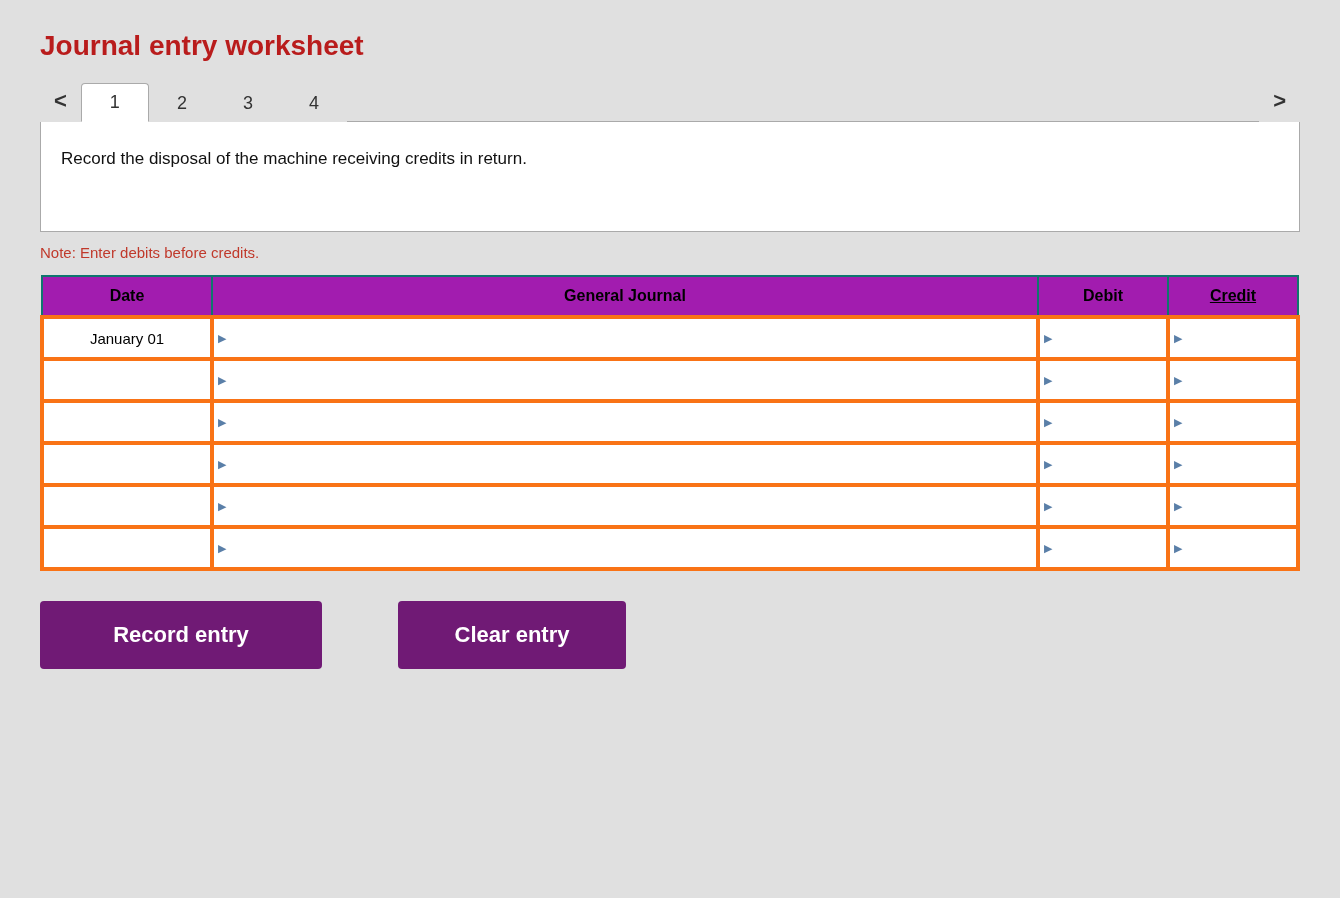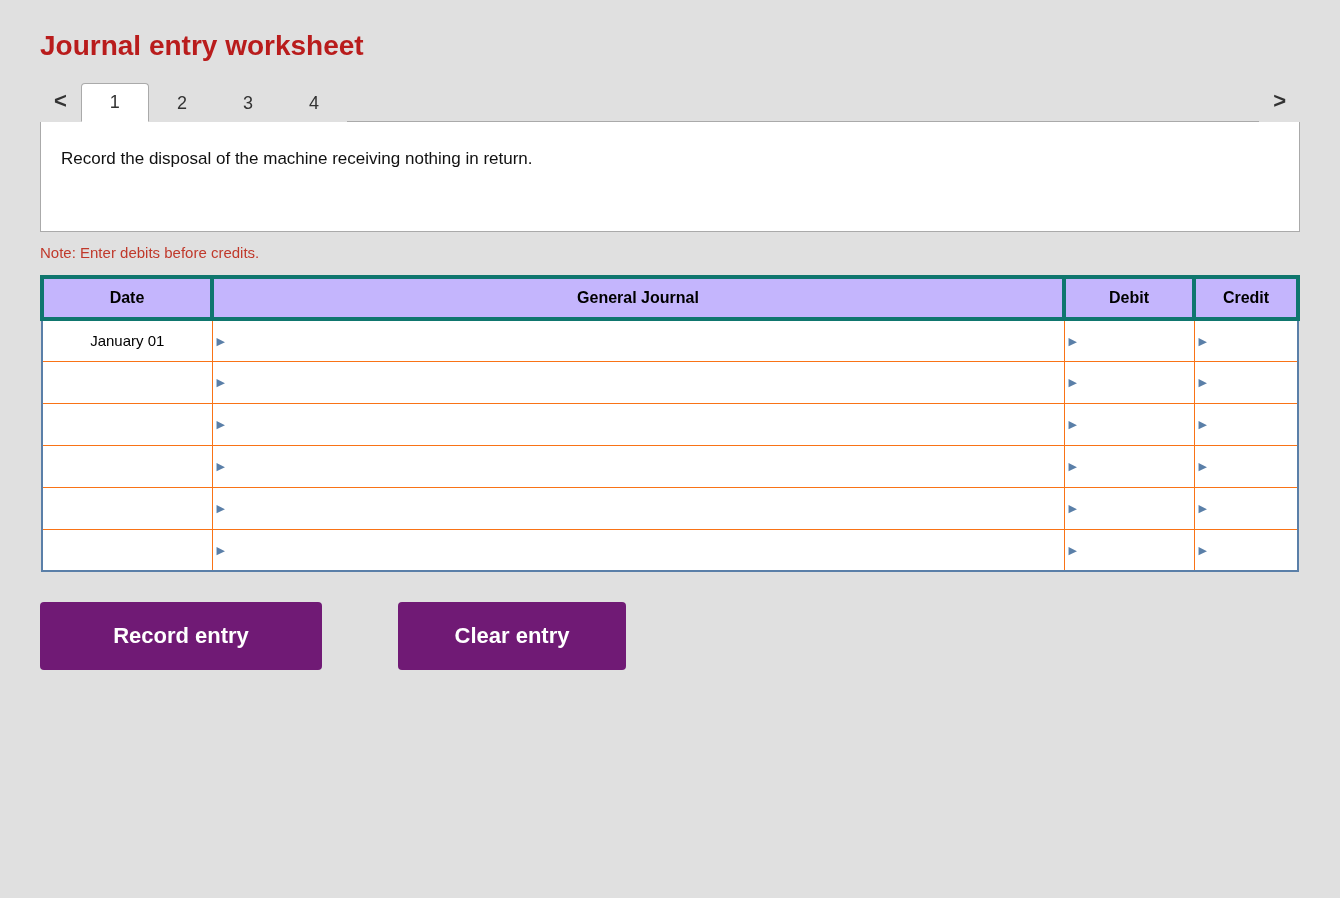--- a/index.html
+++ b/index.html
@@ -98,32 +98,32 @@
 
     
     .journal-table {
       width: 100%;
       border-collapse: collapse;
       border: 2px solid #5a7fa8;
       margin-bottom: 30px;
     }
 
     .journal-table th {
-      background-color: #c4b5fd;
+      background-color: #a21caf;
       color: #000;
       font-weight: bold;
       font-size: 16px;
       padding: 10px 8px;
-      border: 4px solid #0f766e;
+      border: 2px solid #0f766e;
       text-align: center;
     }
 
     .journal-table td {
       background: #fff;
-      border: 1px solid #f97316;
+      border: 4px solid #f97316;
       padding: 0;
       height: 42px;
     }
 
     .date-cell {
       text-align: center;
       font-size: 15px;
       padding: 8px 10px;
       width: 170px;
     }
@@ -147,21 +147,21 @@
       left: 4px;
       top: 50%;
       transform: translateY(-50%);
       color: #5a7fa8;
       font-size: 11px;
     }
 
     .col-date { width: 170px; }
     .col-journal { }
     .col-debit { width: 130px; }
-    .col-credit { width: 104px; }
+    .col-credit { width: 130px; text-decoration: underline; }
 
     
     .buttons-row {
       display: flex;
       align-items: center;
       gap: 0;
       justify-content: flex-start;
     }
 
     .btn-action {
@@ -201,21 +201,21 @@
     <button class="tab-nav-btn">&lt;</button>
     <button class="tab-item active">1</button>
     <button class="tab-item">2</button>
     <button class="tab-item">3</button>
     <button class="tab-item">4</button>
     <div class="tab-separator"></div>
     <button class="tab-nav-btn">&gt;</button>
   </div>
 
   <div class="instruction-box">
-    <span>Record the disposal of the machine receiving nothing in return.</span>
+    <span>Record the disposal of the machine receiving credits in return.</span>
   </div>
 
   <p class="note-text">Note: Enter debits before credits.</p>
 
   <table class="journal-table">
     <thead>
       <tr>
         <th class="col-date">Date</th>
         <th class="col-journal">General Journal</th>
         <th class="col-debit">Debit</th>

